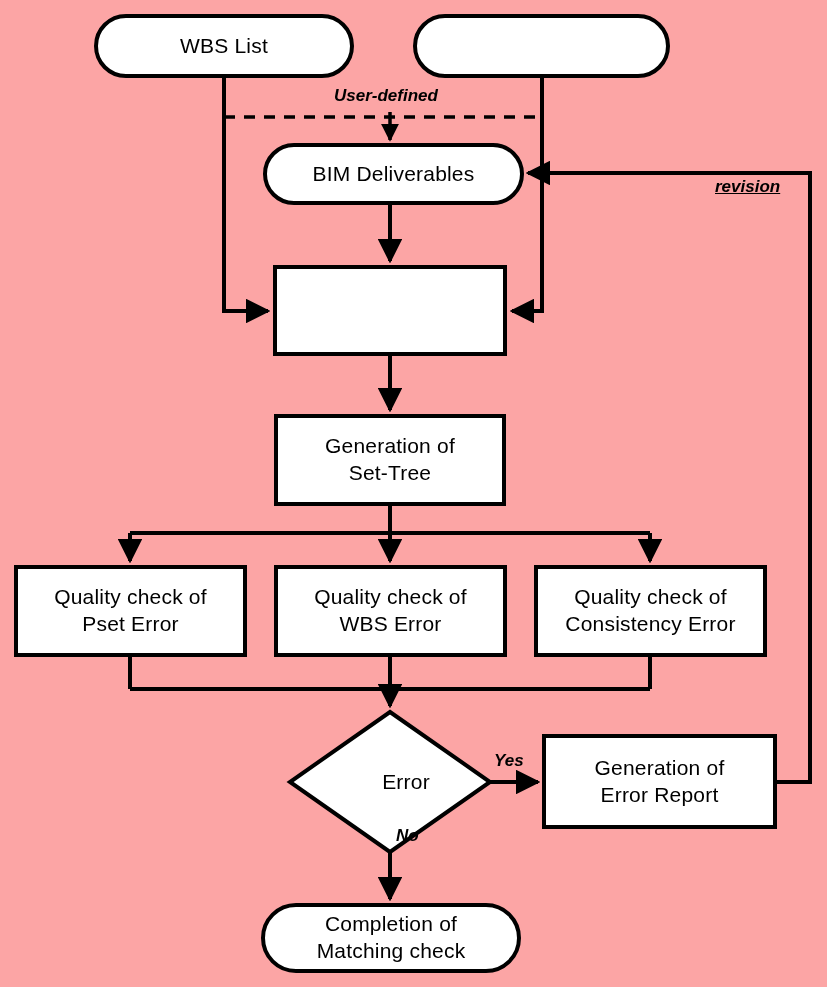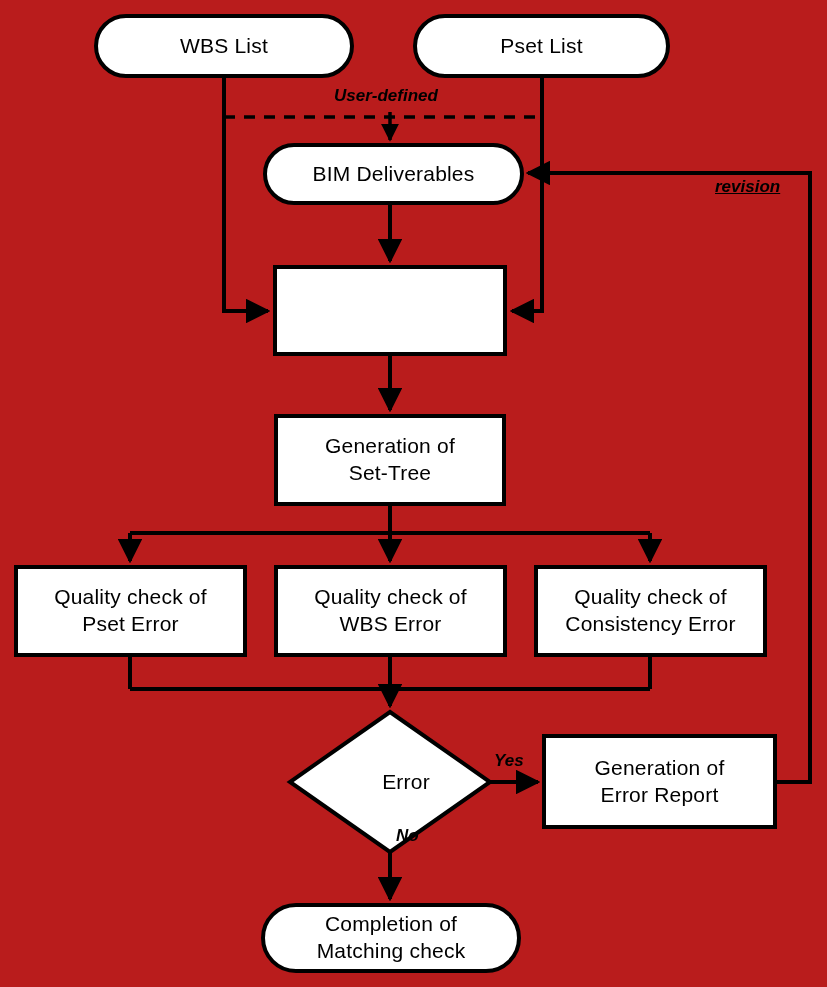--- a/index.html
+++ b/index.html
@@ -7,21 +7,21 @@
     padding: 0;
     background: #ffffff;
   }
   body {
     font-family: "Liberation Sans", sans-serif;
   }
   #canvas {
     position: relative;
     width: 827px;
     height: 987px;
-    background: #b91c1c;
+    background: #fca5a5;
     overflow: hidden;
   }
   #flow-svg {
     position: absolute;
     left: 0;
     top: 0;
     width: 827px;
     height: 987px;
   }
   .node-label {
@@ -119,21 +119,20 @@
 
     <path d="M 490 782 L 538 782" fill="none" stroke="#000000" stroke-width="4" marker-end="url(#arrow)"></path>
 
     <path d="M 390 852 L 390 899" fill="none" stroke="#000000" stroke-width="4" marker-end="url(#arrow)"></path>
 
     <path d="M 775 782 L 810 782 L 810 173 L 528 173" fill="none" stroke="#000000" stroke-width="4" marker-end="url(#arrow)"></path>
   </svg>
 
   <div class="node-label" style="left:96px; top:16px; width:256px; height:60px;">WBS List</div>
 
-  <div class="node-label" style="left:415px; top:16px; width:253px; height:60px;">Pset List</div>
 
   <div class="node-label" style="left:265px; top:145px; width:257px; height:58px;">BIM Deliverables</div>
 
 
   <div class="node-label" style="left:276px; top:416px; width:228px; height:88px;">Generation of
 Set-Tree</div>
 
   <div class="node-label" style="left:16px; top:567px; width:229px; height:88px;">Quality check of
 Pset Error</div>
 

